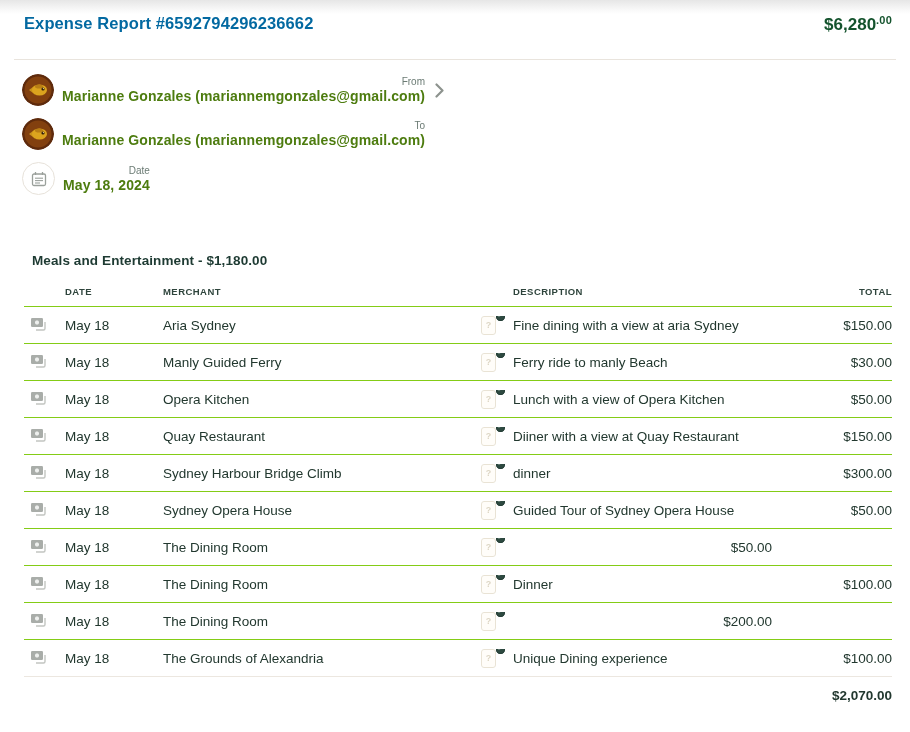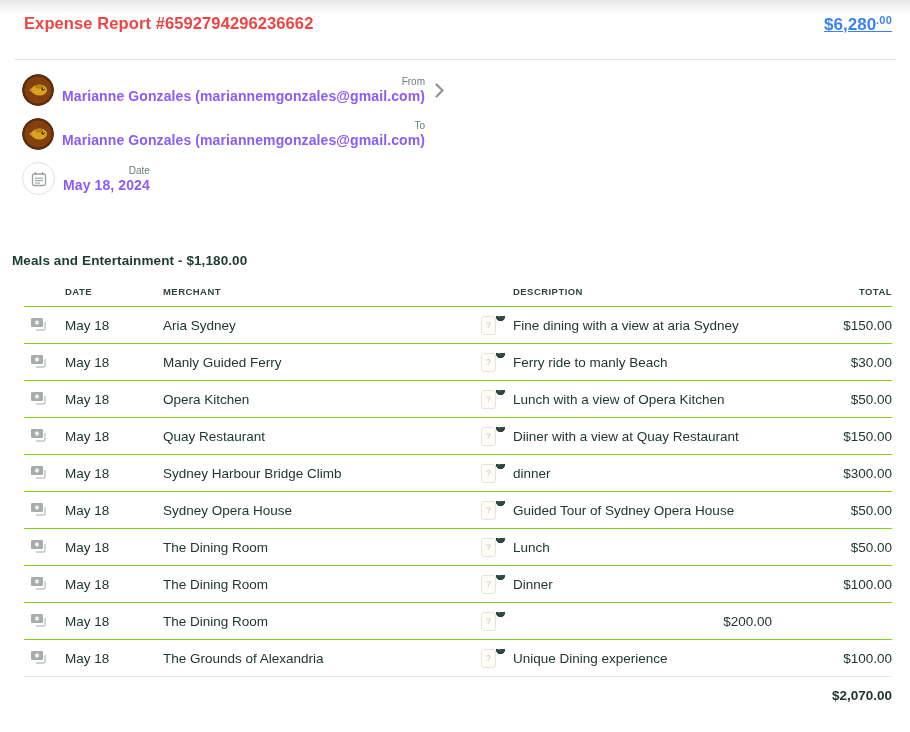--- a/index.html
+++ b/index.html
@@ -13,48 +13,48 @@
   .top-gradient {
     position: absolute; top: 0; left: 0; right: 0; height: 14px;
     background: linear-gradient(#e6e6e6, #f7f7f7 65%, #ffffff);
     pointer-events: none;
   }
   
   .report-header {
     display: flex; justify-content: space-between; align-items: flex-start;
     padding: 14px 18px 0 24px;
   }
-  .report-title { font-size: 16.5px; font-weight: bold; color: #ef4444; letter-spacing: 0.1px; }
-  .report-amount { font-size: 17px; font-weight: bold; color: #3b82f6; white-space: nowrap; text-decoration: underline; }
+  .report-title { font-size: 16.5px; font-weight: bold; color: #0369a1; letter-spacing: 0.1px; }
+  .report-amount { font-size: 17px; font-weight: bold; color: #14532d; white-space: nowrap; }
   .report-amount sup { font-size: 11px; font-weight: bold; vertical-align: 6px; letter-spacing: 0.2px; }
   .header-divider {
     border: none; border-top: 1px solid #e9e4dd;
     margin: 24px 14px 0 14px;
   }
   
   .meta { padding: 14px 24px 0 22px; }
   .meta-row { display: flex; align-items: center; margin-bottom: 12px; text-align: right; }
   .meta-row:last-child { margin-bottom: 0; }
   .avatar {
     width: 32px; height: 32px; border-radius: 50%; overflow: hidden;
     flex: 0 0 32px; display: block;
   }
   .icon-circle {
     width: 33px; height: 33px; border-radius: 50%;
     border: 1px solid #e7e2da; flex: 0 0 33px;
     display: flex; align-items: center; justify-content: center;
   }
   .meta-text { margin-left: 8px; }
   .meta-label { font-size: 10px; color: #6b7b74; margin-bottom: 1px; }
-  .meta-value { font-size: 14px; font-weight: bold; color: #8b5cf6; letter-spacing: 0.1px; }
+  .meta-value { font-size: 14px; font-weight: bold; color: #4d7c0f; letter-spacing: 0.1px; }
   .chevron { margin-left: 10px; display: flex; align-items: center; }
   
   .section-title {
     font-size: 13.5px; font-weight: bold; color: #1d3a32;
-    padding: 0 12px; margin-top: 58px; letter-spacing: 0.1px;
+    padding: 0 32px; margin-top: 58px; letter-spacing: 0.1px;
   }
   .section-title.rent { margin-top: 16px; }
   
   .expense-table { margin-top: 18px; padding: 0 18px 0 24px; }
   .trow {
     display: grid;
     grid-template-columns: 41px 98px 318px 32px 1fr 120px;
     align-items: center;
   }
   .thead { padding-bottom: 9px; }
@@ -317,21 +317,20 @@
       </span>
     </div>
     <div class="cell">May 18</div>
     <div class="cell">The Dining Room</div>
     <div class="cell">
       <span class="desc-icon-wrap" style="display:inline-block;">
         <span class="img-placeholder">?</span>
         <span class="globe-badge"></span>
       </span>
     </div>
-    <div class="cell">Lunch</div>
     <div class="cell total">$50.00</div>
   </div>
 
   <div class="trow data-row">
     <div class="cell">
       <span class="receipt-icon">
         <svg width="17" height="14" viewBox="0 0 17 14">
           <path d="M15 5 v6.5 a1.5 1.5 0 0 1 -1.5 1.5 H6" fill="none" stroke="#c2c5c1" stroke-width="1.4"></path>
           <rect x="1" y="1" width="12" height="9" rx="1.2" fill="#a9ada9"></rect>
           <rect x="5.8" y="3.5" width="2.4" height="4" fill="#eef0ee"></rect>

